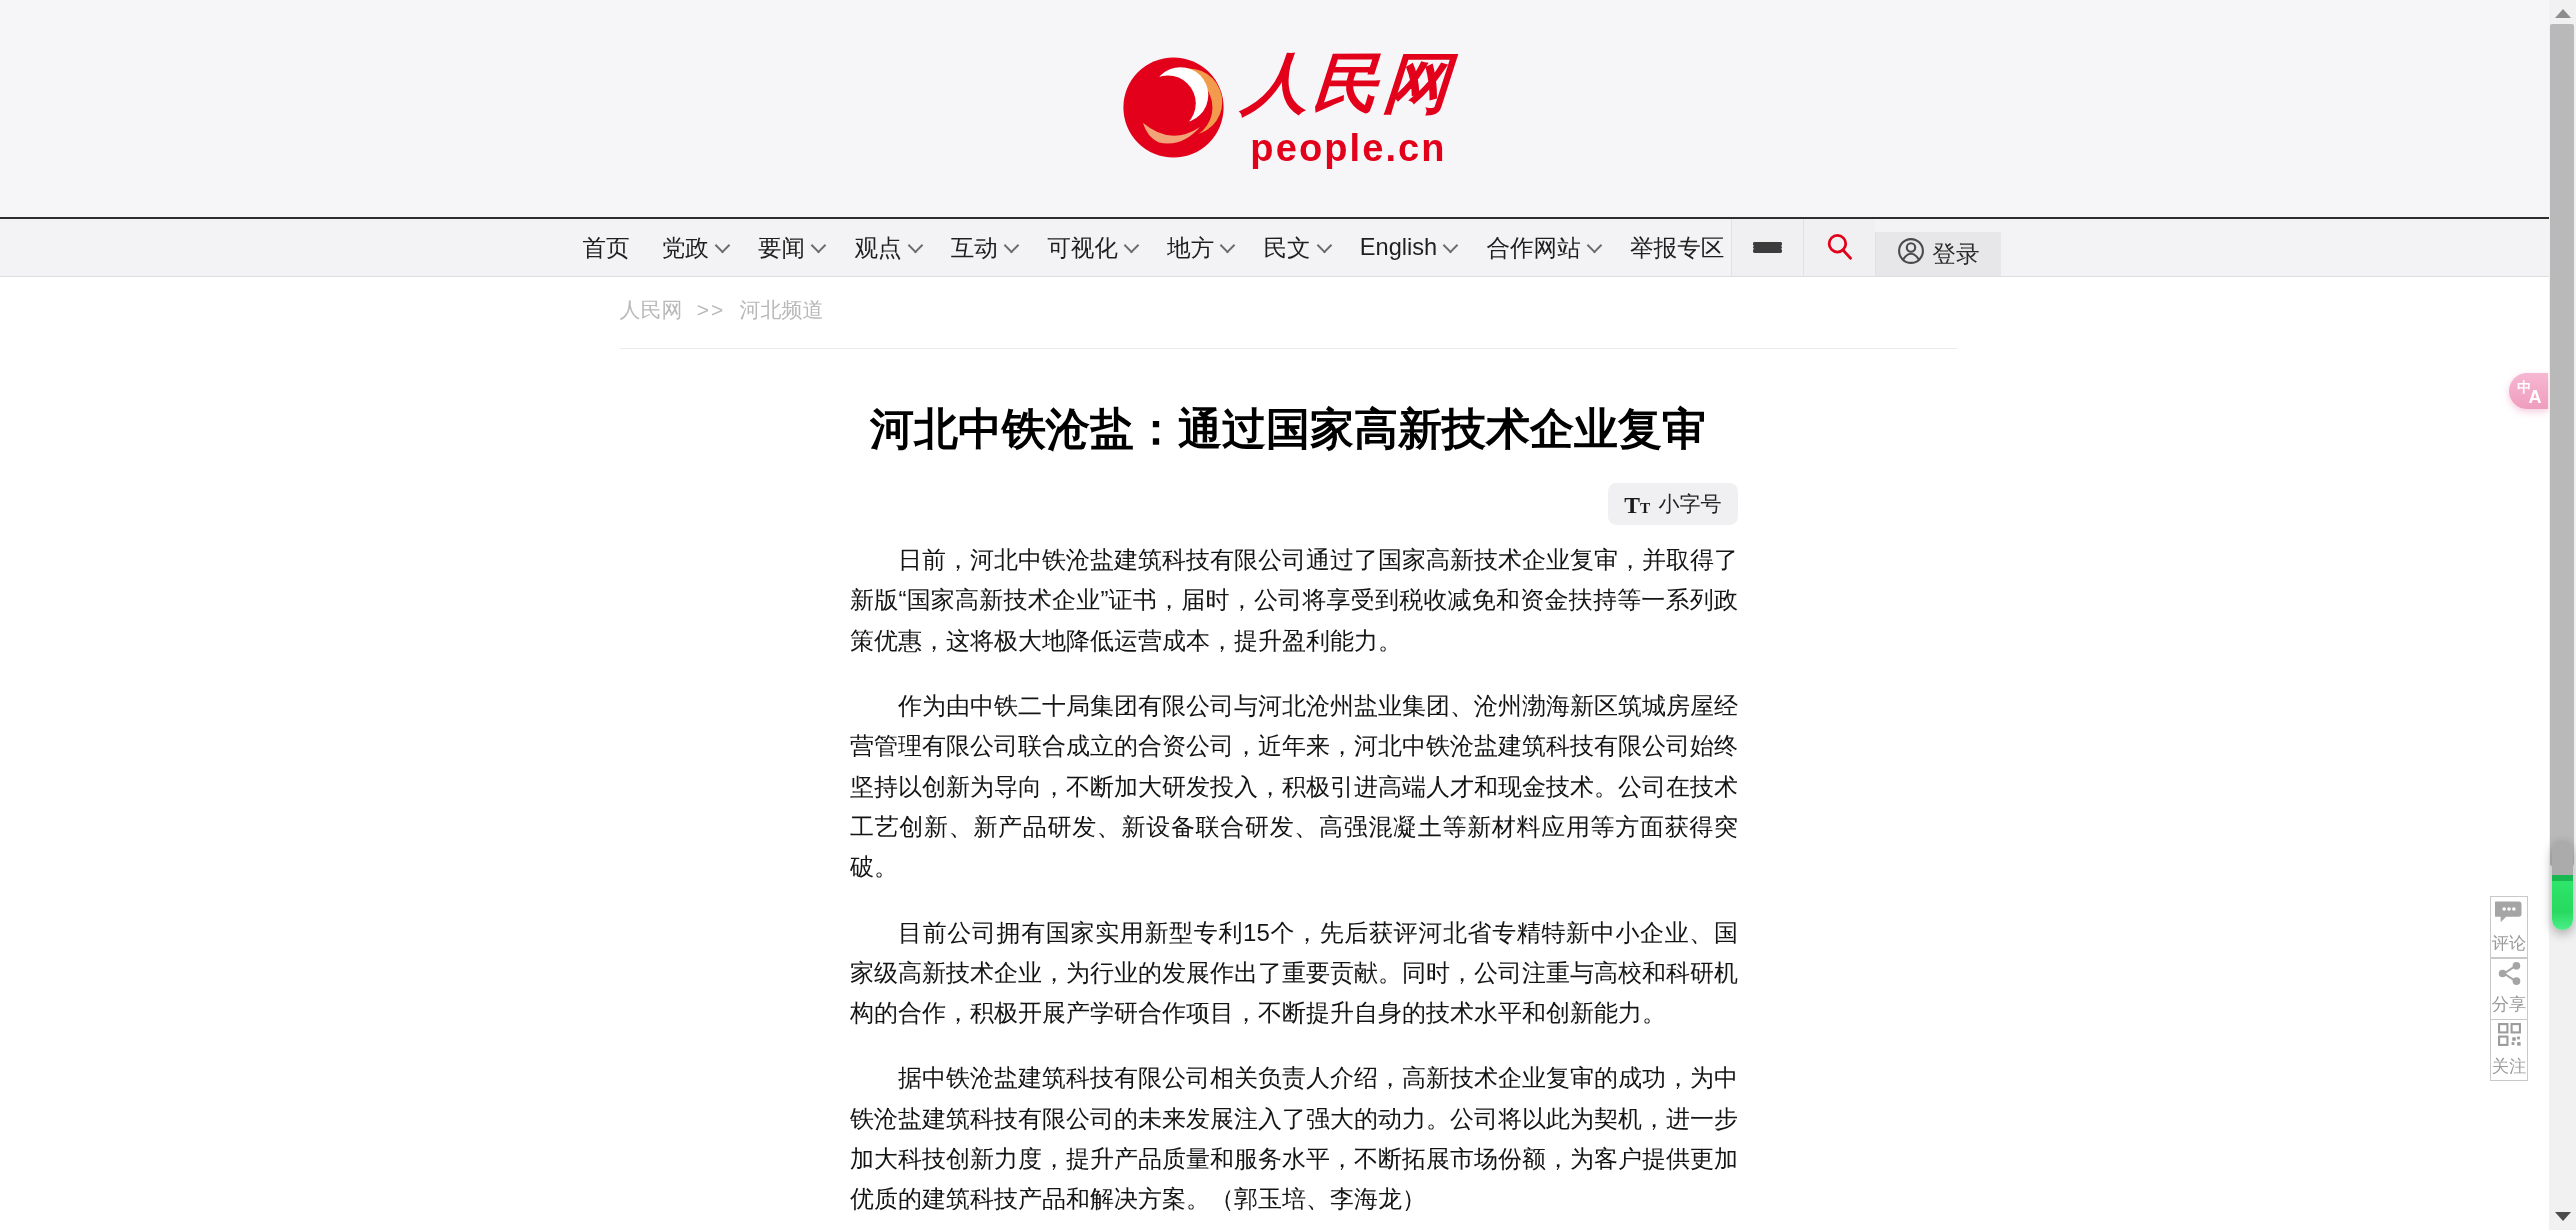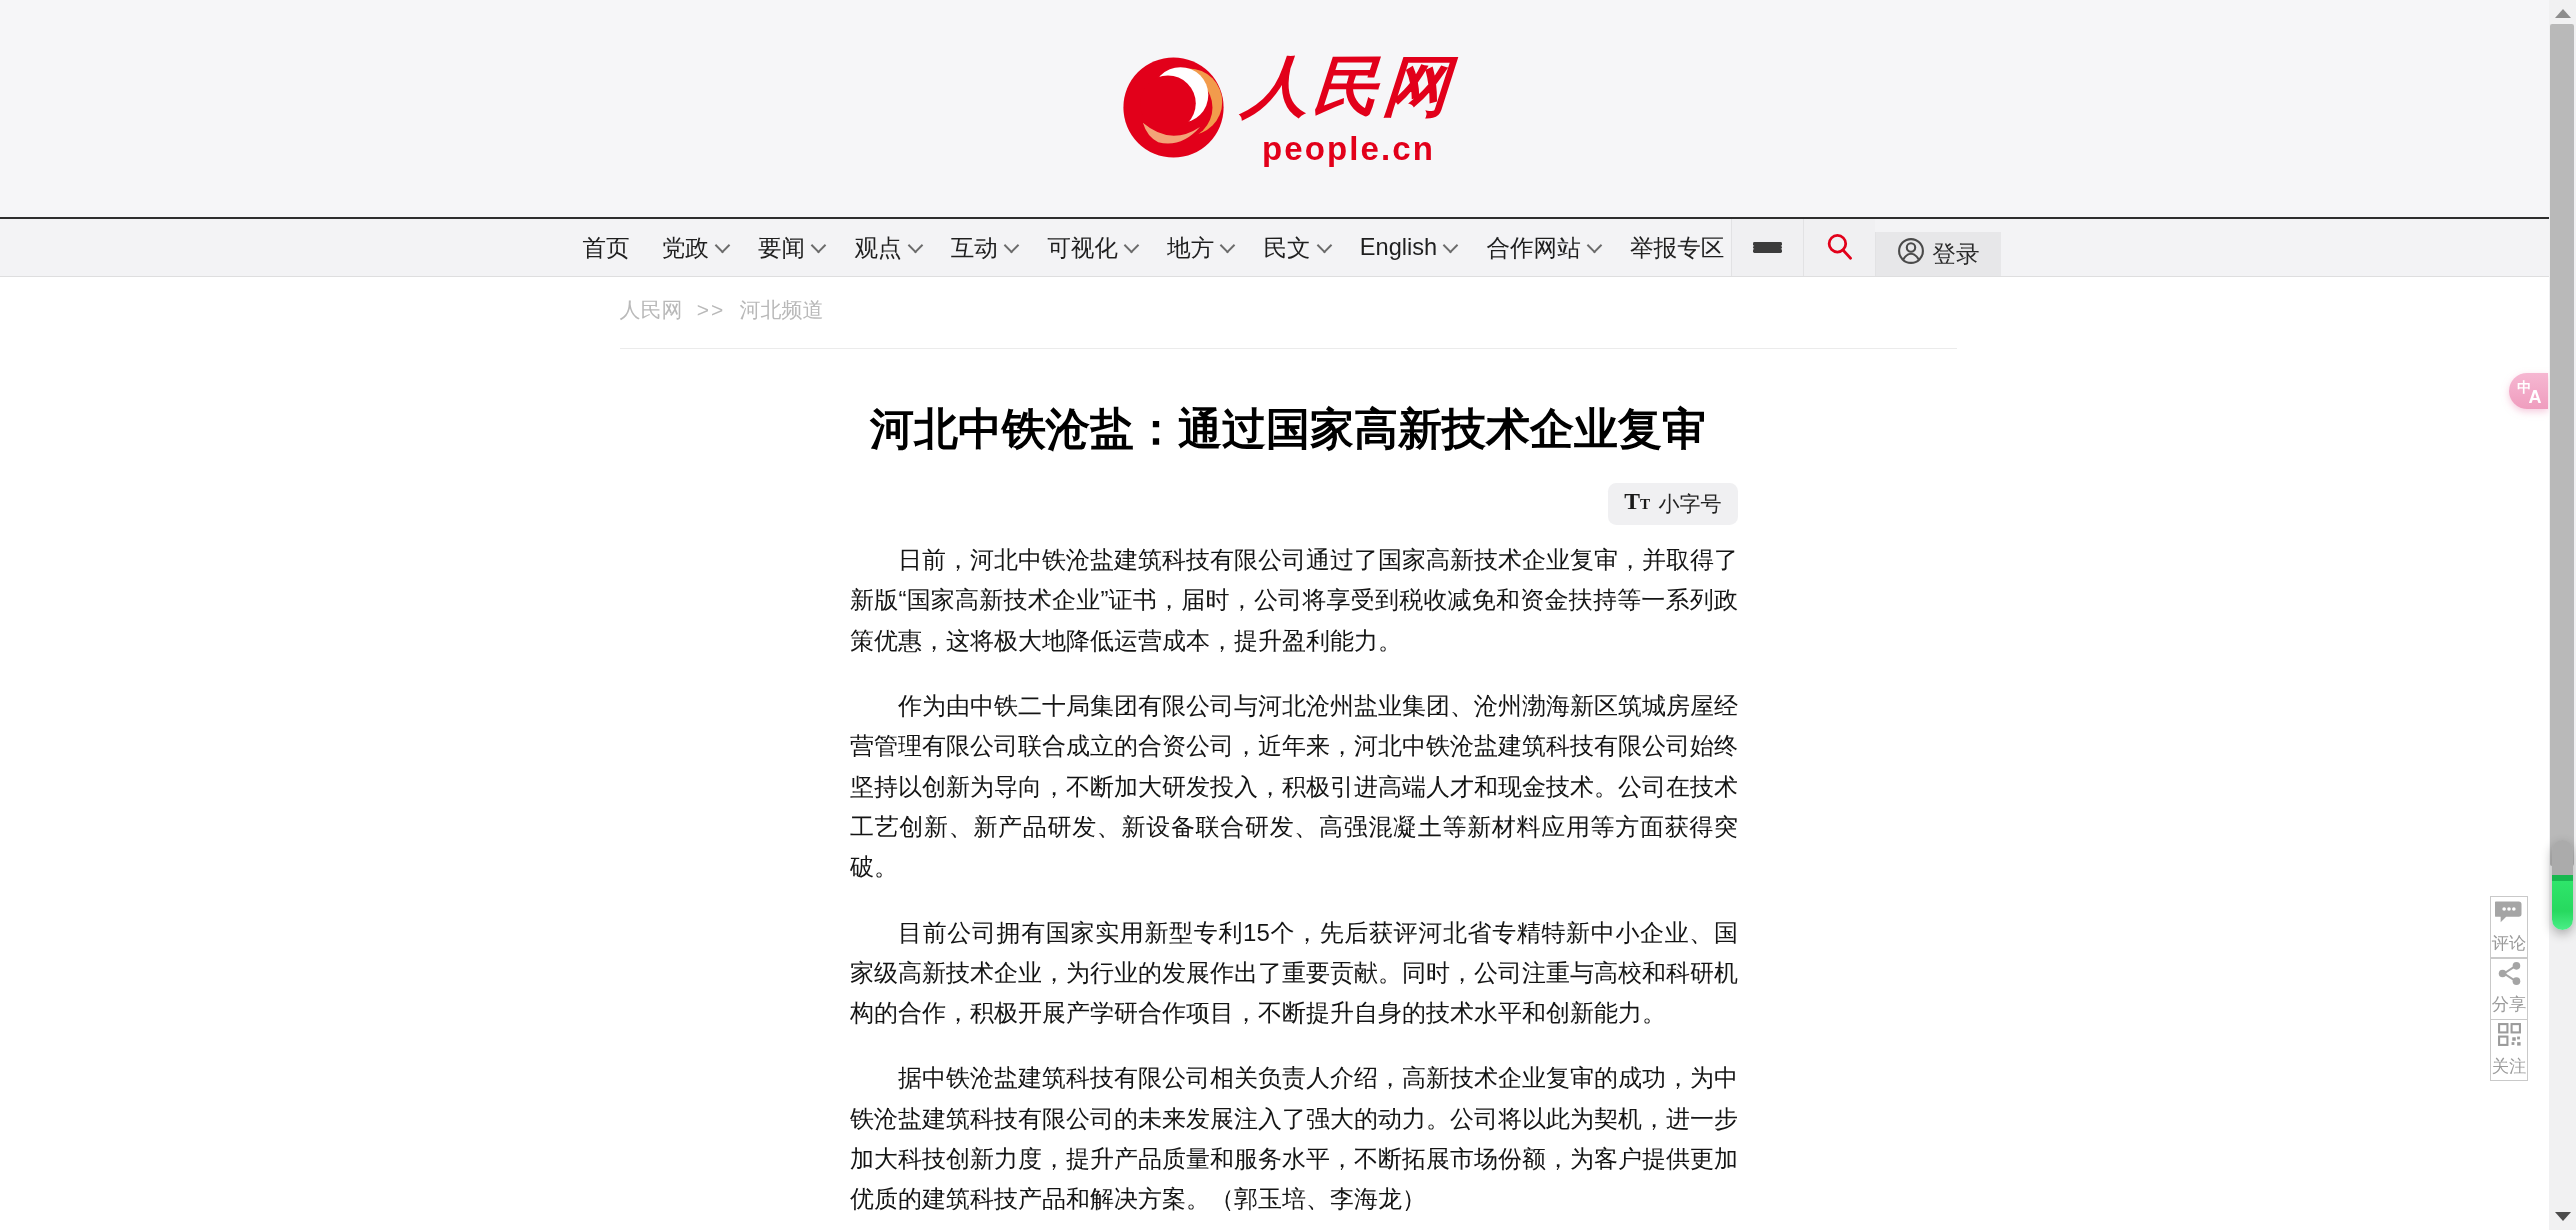--- a/index.html
+++ b/index.html
@@ -4,21 +4,21 @@
 <style>
   html,body{margin:0;padding:0;}
   body{font-family:"Liberation Sans","DejaVu Sans",sans-serif;background:#fff;}
   #page{position:relative;width:2576px;height:1230px;overflow:hidden;background:#fff;}
 
   
   .site-header{height:217px;background:#f6f6f8;display:flex;align-items:center;justify-content:center;}
   .logo{display:flex;align-items:center;gap:18px;}
   .logo-text{display:flex;flex-direction:column;align-items:center;line-height:1;}
   .logo-cn{font-size:66px;font-weight:bold;color:#e2001a;font-style:italic;letter-spacing:4.2px;transform:skewX(-4deg);}
-  .logo-en{font-size:33px;font-weight:bold;color:#e2001a;letter-spacing:2.1px;margin-top:13px;}
+  .logo-en{font-size:38px;font-weight:bold;color:#e2001a;letter-spacing:2.1px;margin-top:13px;}
 
   
   .navbar{height:57px;background:#f3f3f5;border-top:2.1px solid #2e2e2e;border-bottom:0.7px solid #dededf;display:flex;align-items:stretch;justify-content:center;}
   .nav-inner{display:flex;align-items:stretch;}
   .nav-items{display:flex;align-items:center;gap:32px;padding:16px 7px;}
   .nav-item{display:flex;align-items:center;gap:6.2px;font-size:23.6px;color:#1f1f1f;cursor:pointer;white-space:nowrap;}
   .chev{width:9px;height:9px;border-right:2.1px solid #6b6b6b;border-bottom:2.1px solid #6b6b6b;transform:rotate(45deg) translateY(-2.8px);display:inline-block;}
   .app-badge{display:flex;align-items:center;gap:7px;margin:0 14px;cursor:pointer;}
   .badge-logo{width:32px;height:32px;border-radius:7px;background:#d6101f;position:relative;overflow:hidden;}
   .badge-logo .c1{position:absolute;left:4.8px;top:3.5px;width:23.6px;height:23.6px;border-radius:50%;background:#fff;}
@@ -36,21 +36,21 @@
   .breadcrumb a{color:#b9b9b9;text-decoration:none;cursor:pointer;}
   .crumb-sep{margin:0 8.3px;letter-spacing:2.1px;}
 
   
   .article{width:900px;margin:0 auto;}
   .article-title{margin-top:56px;font-size:44px;font-weight:700;color:#000;text-align:center;line-height:1.1;}
   .article-meta{margin-top:37px;text-align:center;font-size:21.5px;color:#9a9a9a;}
   .article-meta .meta-bar{margin:0 11px;color:#bbb;}
   .article-meta a{color:#575757;text-decoration:none;cursor:pointer;}
   .fontsize-row{display:flex;justify-content:flex-end;margin-top:8.3px;}
-  .fontsize-btn{display:inline-flex;align-items:flex-start;gap:8.3px;background:#f0f0f2;border:none;border-radius:8.3px;padding:7px 16.6px;font-size:21px;color:#222;cursor:pointer;font-family:inherit;}
+  .fontsize-btn{display:inline-flex;align-items:flex-end;gap:8.3px;background:#f0f0f2;border:none;border-radius:8.3px;padding:7px 16.6px;font-size:21px;color:#222;cursor:pointer;font-family:inherit;}
   .tt-icon{font-family:"Liberation Serif","DejaVu Serif",serif;font-weight:bold;color:#1a1a1a;line-height:1;}
   .tt-icon .t-big{font-size:23.6px;}
   .tt-icon .t-small{font-size:15.2px;}
   .article-body{margin-top:15.2px;}
   .article-body p{font-size:24px;line-height:1.68;color:#141414;text-align:justify;text-indent:2em;margin:0 0 25px 12px;}
 
   
   .float-panel{position:absolute;right:48px;top:897px;width:44px;display:flex;flex-direction:column;}
   .float-box{border:0.7px solid #c9c9c9;background:#fff;height:60px;display:flex;flex-direction:column;align-items:center;justify-content:center;gap:4.2px;cursor:pointer;margin-top:-0.7px;margin-left:6px;}
   .float-box .f-label{font-size:17.3px;color:#9b9b9b;}

